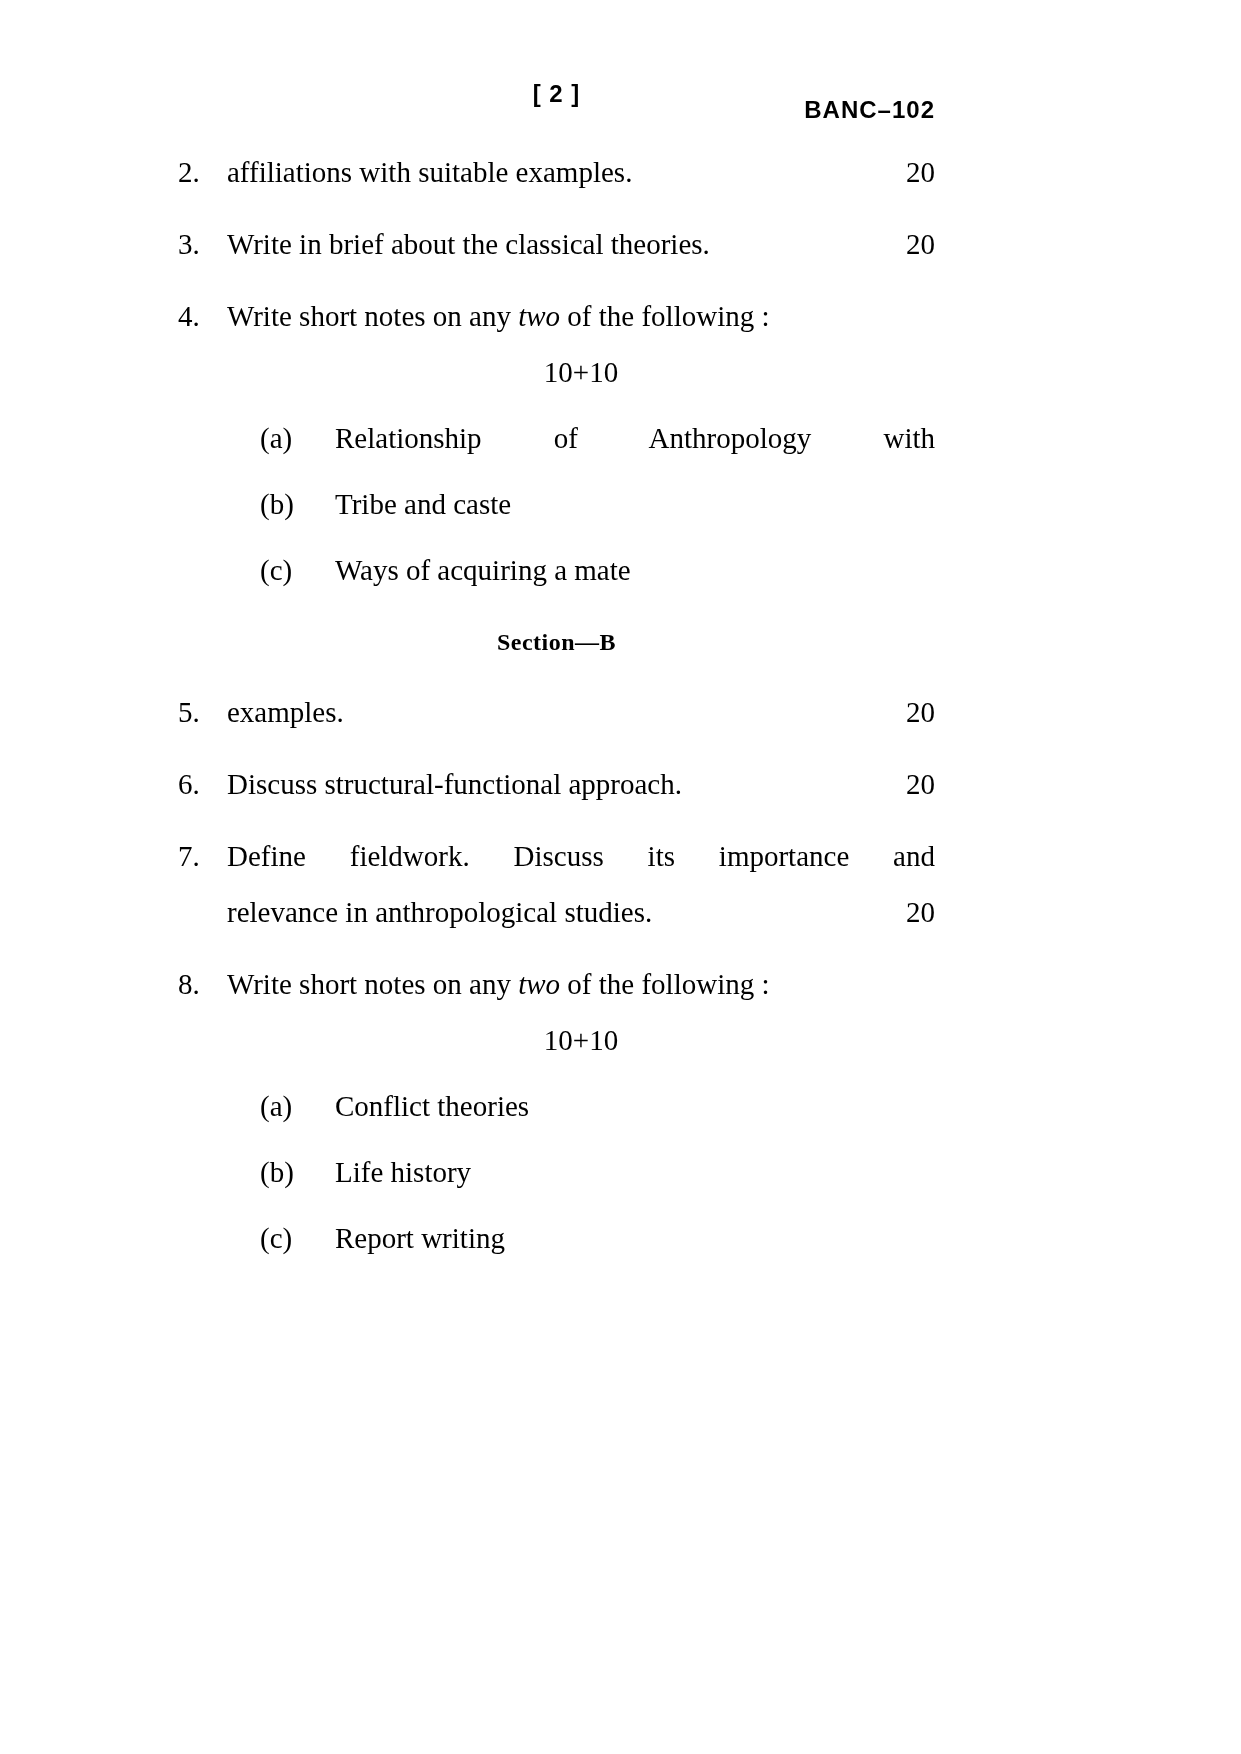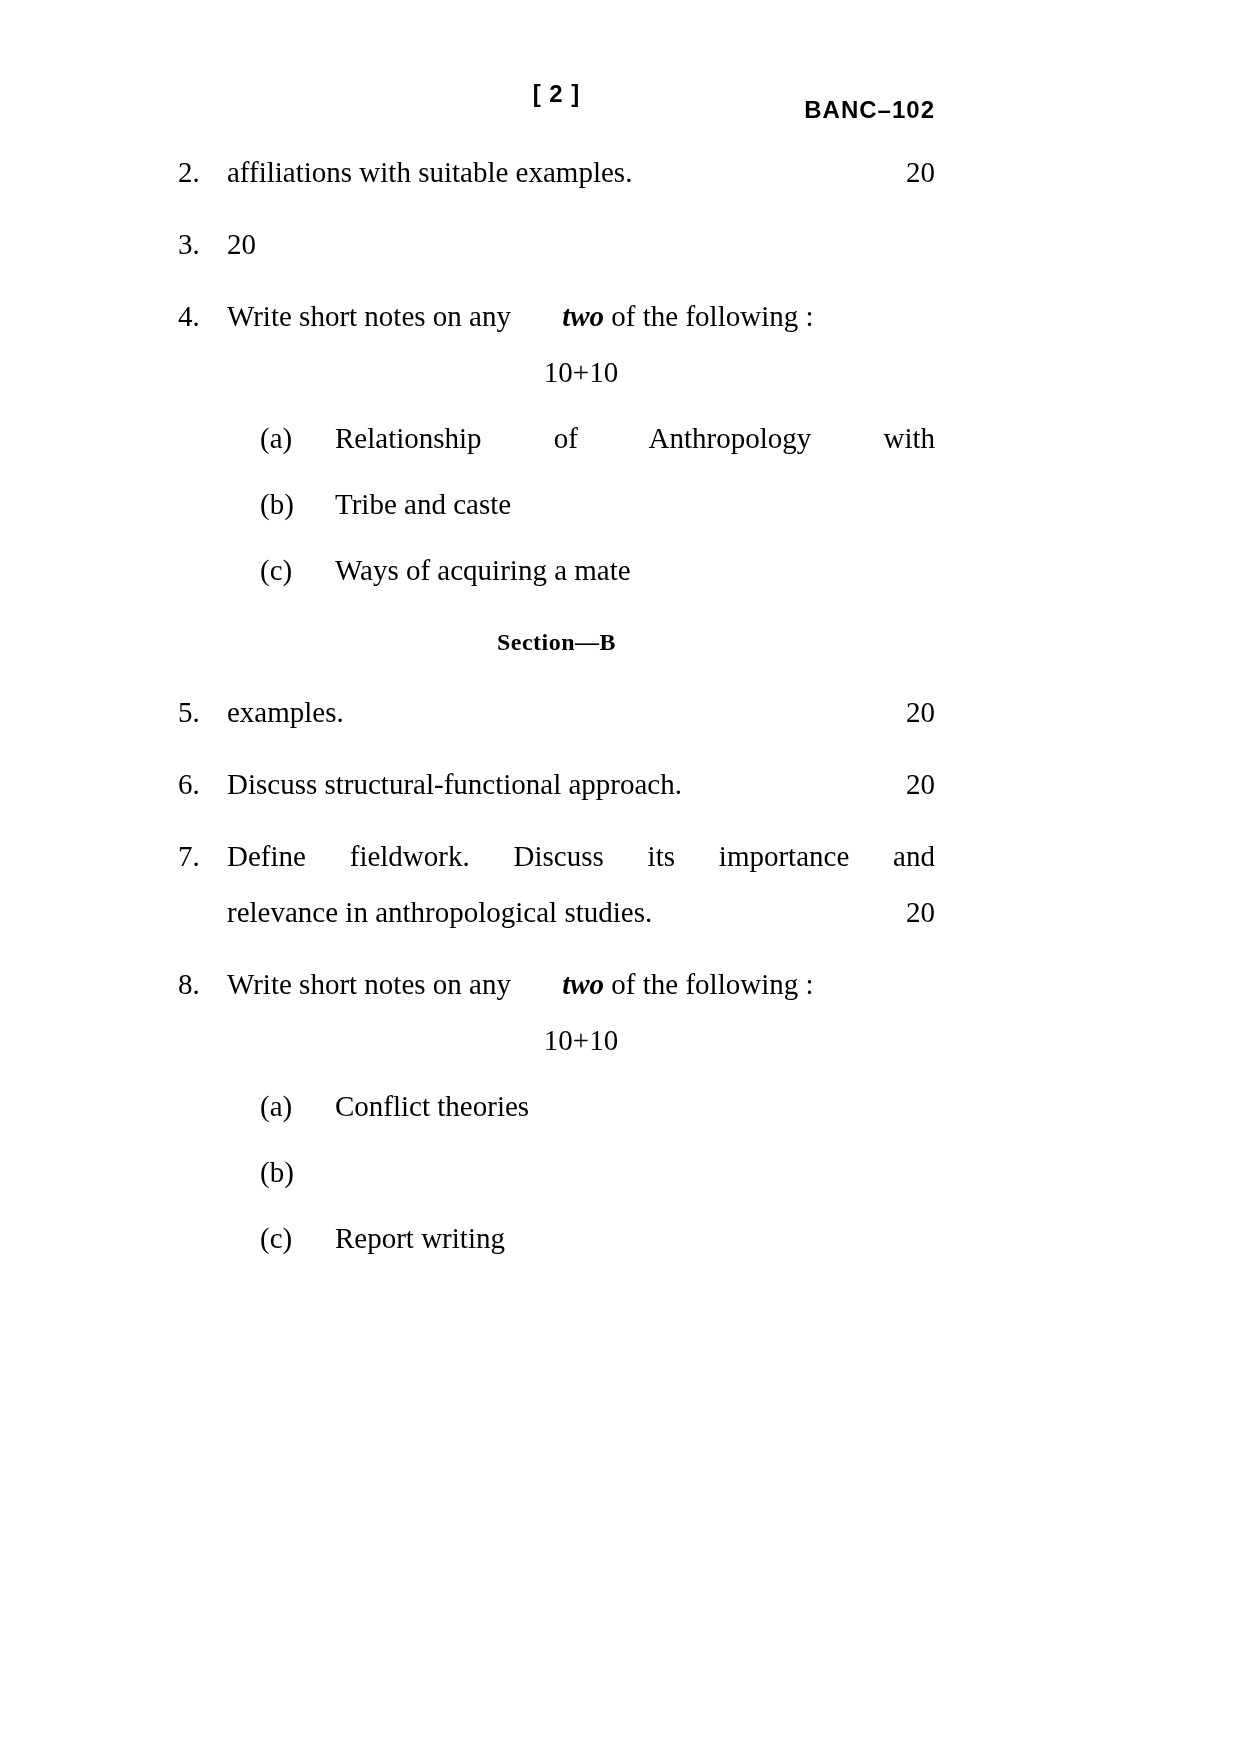--- a/index.html
+++ b/index.html
@@ -58,21 +58,21 @@
   }
   
   .marksline {
     display: flex;
     justify-content: space-between;
     align-items: baseline;
     gap: 16px;
   }
   .marks { text-align: center; }
   .marksrow { text-align: center; }
-  .bi { font-weight: bold; font-style: italic; margin-left: 44px; }
+  .bi { font-weight: normal; font-style: italic; }
   
   .sub {
     display: flex;
     padding-left: 33px;
     margin-top: 10px;
   }
   .slabel {
     width: 75px;
     flex: 0 0 75px;
   }
@@ -103,20 +103,21 @@
         <span>affiliations with suitable examples.</span>
         <span class="marks">20</span>
       </div>
     </div>
   </div>
 
   <div class="q">
     <span class="qnum">3.</span>
     <div class="qbody">
       <div class="marksline">
+        <span>Write in brief about the classical theories.</span>
         <span class="marks">20</span>
       </div>
     </div>
   </div>
 
   <div class="q">
     <span class="qnum">4.</span>
     <div class="qbody">
       <div>
         <span>Write short notes on any </span><span class="bi">two</span><span> of the following :</span>
@@ -178,20 +179,21 @@
       <div>
         <span>Write short notes on any </span><span class="bi">two</span><span> of the following :</span>
       </div>
       <div class="marksrow">10+10</div>
       <div class="sub">
         <span class="slabel">(a)</span>
         <div class="sbody">Conflict theories</div>
       </div>
       <div class="sub">
         <span class="slabel">(b)</span>
+        <div class="sbody">Life history</div>
       </div>
       <div class="sub">
         <span class="slabel">(c)</span>
         <div class="sbody">Report writing</div>
       </div>
     </div>
   </div>
 
 </div>
 

